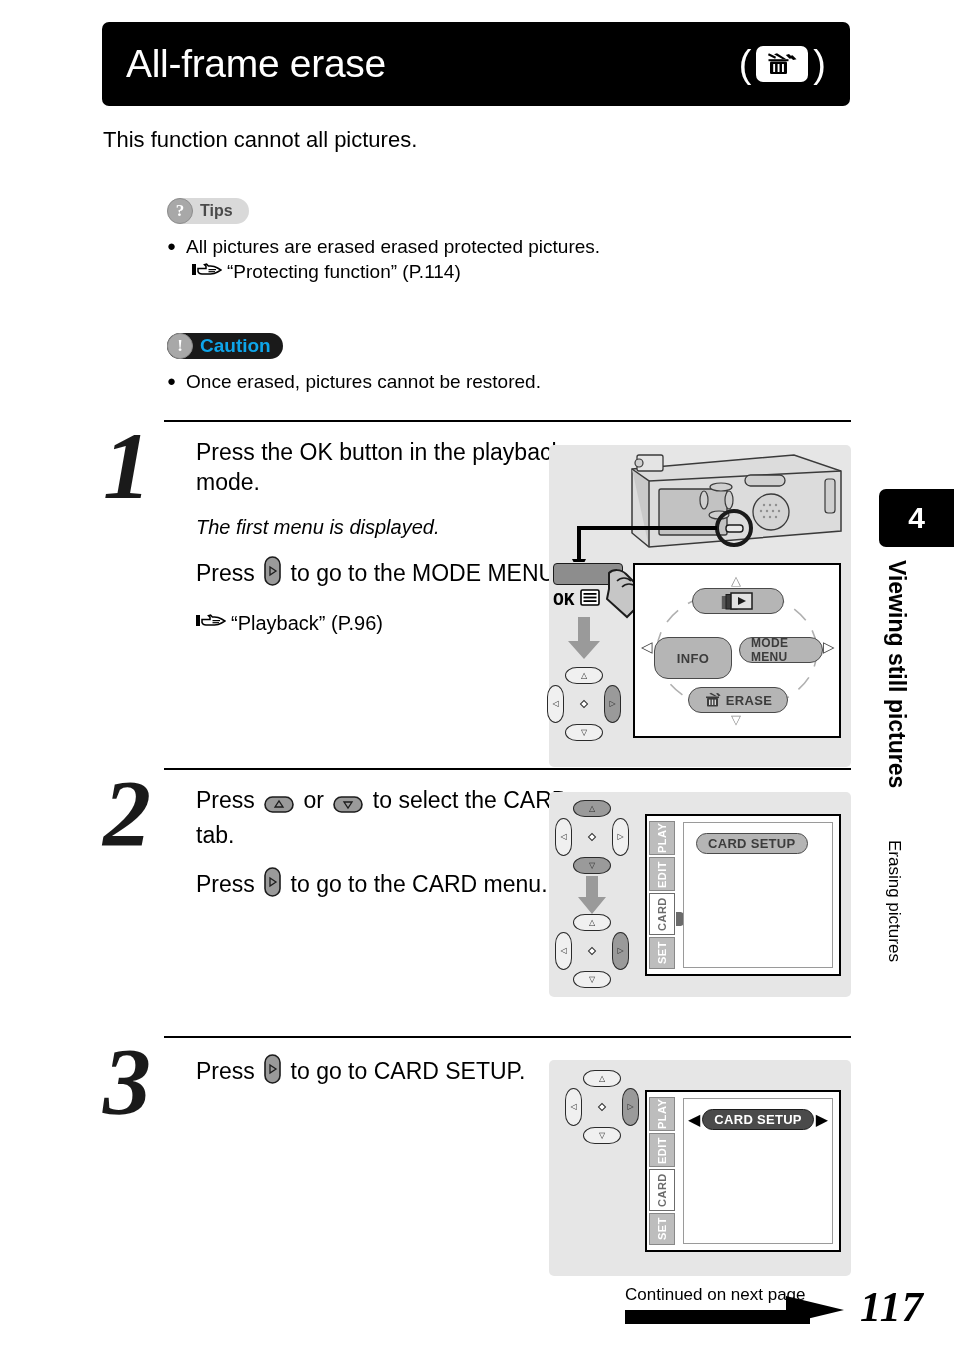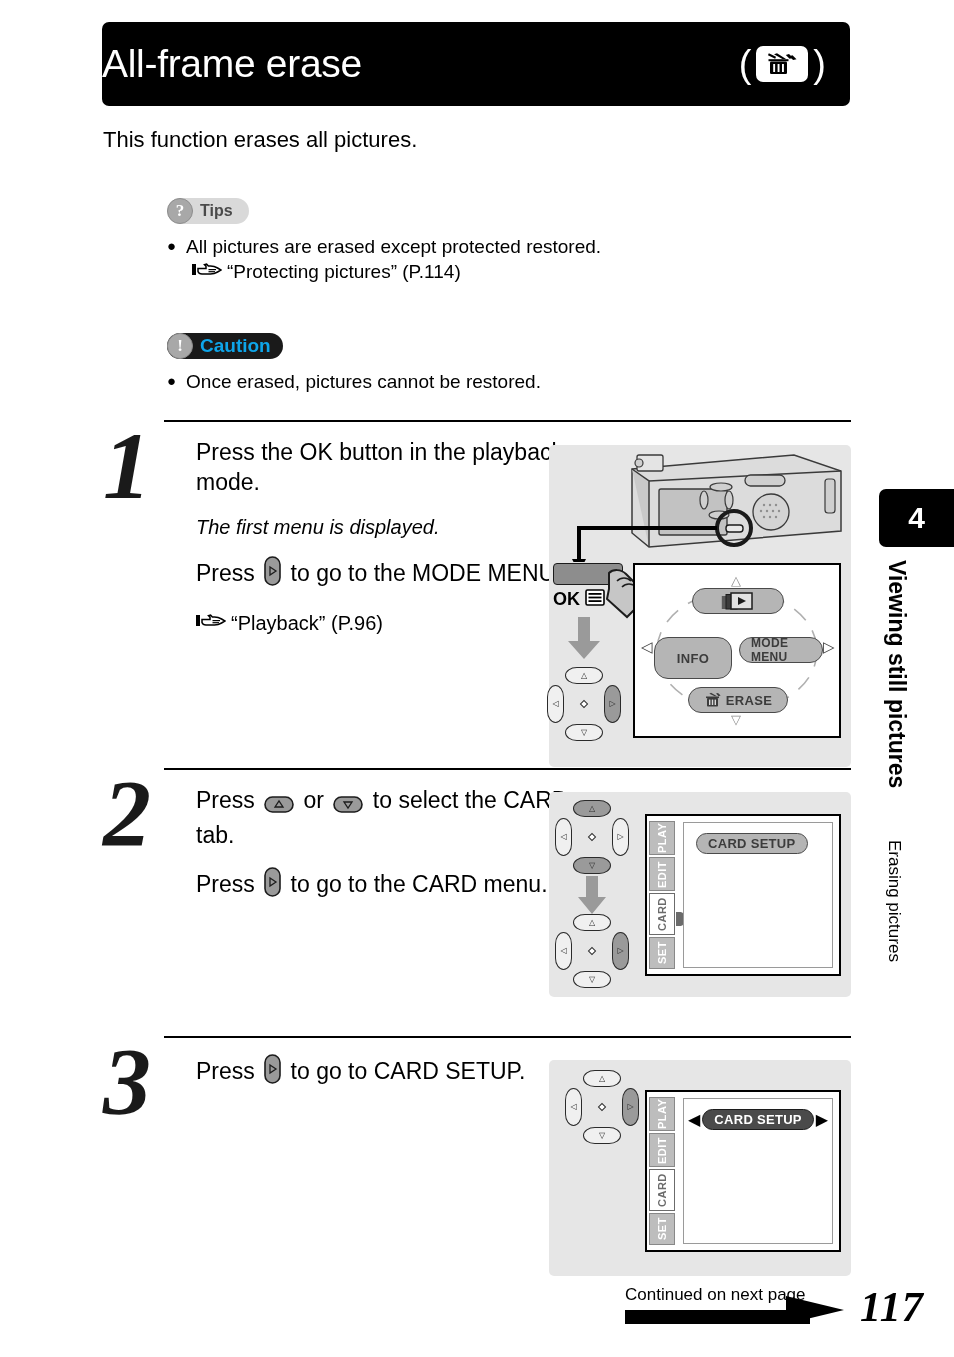--- a/index.html
+++ b/index.html
@@ -11,21 +11,21 @@
     overflow: hidden;
   }
   .page { position: relative; width: 954px; height: 1357px; }
 
   
   .title-bar {
     position: absolute; left: 102px; top: 22px;
     width: 748px; height: 84px;
     background: #000; border-radius: 7px;
     display: flex; align-items: center; justify-content: space-between;
-    padding: 0 24px 0 0;
+    padding: 0 24px 0 24px;
   }
   .title-text {
     color: #fff; font-size: 39px; font-weight: 400;
     letter-spacing: -0.3px;
   }
   .title-icon-wrap {
     display: flex; align-items: center; gap: 5px;
     color: #fff; font-size: 35px; font-weight: 300;
   }
   .paren { color:#fff; font-size: 38px; line-height: 1; font-weight: 300;}
@@ -220,43 +220,43 @@
             <polygon points="27,4 31,8 27.6,8.8 23.8,5"></polygon>
             <polygon points="30.5,5.2 34.5,9.2 31.1,10 27.3,6.2"></polygon>
             <rect x="6" y="5" width="8" height="2" transform="rotate(26 10 6)"></rect>
           </g>
         </svg>
       </span>
       <span class="paren">)</span>
     </div>
   </div>
 
-  <div class="intro">This function erases all pictures.</div>
+  <div class="intro">This function cannot all pictures.</div>
 
   <div class="note-block" style="top:198px;">
     <div class="badge tips">
       <span class="circ">?</span>
       <span class="label">Tips</span>
     </div>
     <div class="bullet-line">
       <span class="dot">●</span>
-      <span>All pictures are erased except protected restored.</span>
+      <span>All pictures are erased erased protected pictures.</span>
     </div>
     <div class="ref-line" style="margin-left:25px;">
       <span class="hand-ref">
         <svg width="30" height="18" viewBox="0 0 30 18">
           <g fill="#000">
             <rect x="0" y="3" width="4" height="11"></rect>
             <path d="M6 7.5 L14 7.5 L14 5.3 L12.5 3.7 L14.6 3.2 L16.4 5 L18.5 5 C21 5 23.6 5.8 25.6 7 L29 9 L25.6 11 C23.6 12.2 21 13 18.5 13 L10 13 C8 13 6.4 11.8 6 10.6 Z" fill="none" stroke="#000" stroke-width="1.5"></path>
             <path d="M16.5 8.6 L24 8.6" stroke="#000" stroke-width="1.2" fill="none"></path>
             <path d="M16.5 10.7 L23 10.7" stroke="#000" stroke-width="1.2" fill="none"></path>
           </g>
         </svg>
       </span>
-      <span>“Protecting pictures” (P.114)</span>
+      <span>“Protecting function” (P.114)</span>
     </div>
   </div>
 
   <div class="note-block" style="top:333px;">
     <div class="badge caution">
       <span class="circ">!</span>
       <span class="label">Caution</span>
     </div>
     <div class="bullet-line">
       <span class="dot">●</span>
@@ -327,21 +327,21 @@
         <rect x="276" y="32" width="10" height="34" rx="3" fill="#cfcfcf" stroke="#3a3a3a" stroke-width="1.2"></rect>
         <circle cx="185" cy="81" r="17" fill="none" stroke="#1a1a1a" stroke-width="4"></circle>
         <rect x="177" y="78" width="17" height="7" rx="3" fill="#e8e8e8" stroke="#1a1a1a" stroke-width="1.4"></rect>
         <path d="M168 81 L30 81 L30 118" fill="none" stroke="#000" stroke-width="4"></path>
         <polygon points="23,112 37,112 30,126" fill="#000"></polygon>
       </svg>
 
       <div style="position:absolute;left:4px;top:118px;">
         <div style="width:70px;height:22px;background:#8d8d8d;border:1.8px solid #1c1c1c;border-radius:4px;"></div>
         <div style="display:flex;align-items:center;margin-top:4px;">
-          <span style="font-size:18px;font-weight:700;">OK</span>
+          <span style="font-size:18px;font-weight:700;font-family:Liberation Mono, monospace;">OK</span>
           <span style="margin-left:5px;">
             <svg width="20" height="17" viewBox="0 0 20 17">
               <rect x="1" y="1" width="18" height="15" rx="1.5" fill="#fff" stroke="#000" stroke-width="1.6"></rect>
               <rect x="3.5" y="4" width="13" height="1.8" fill="#000"></rect>
               <rect x="3.5" y="7.6" width="13" height="1.8" fill="#000"></rect>
               <rect x="3.5" y="11.2" width="13" height="1.8" fill="#000"></rect>
             </svg>
           </span>
         </div>
       </div>

